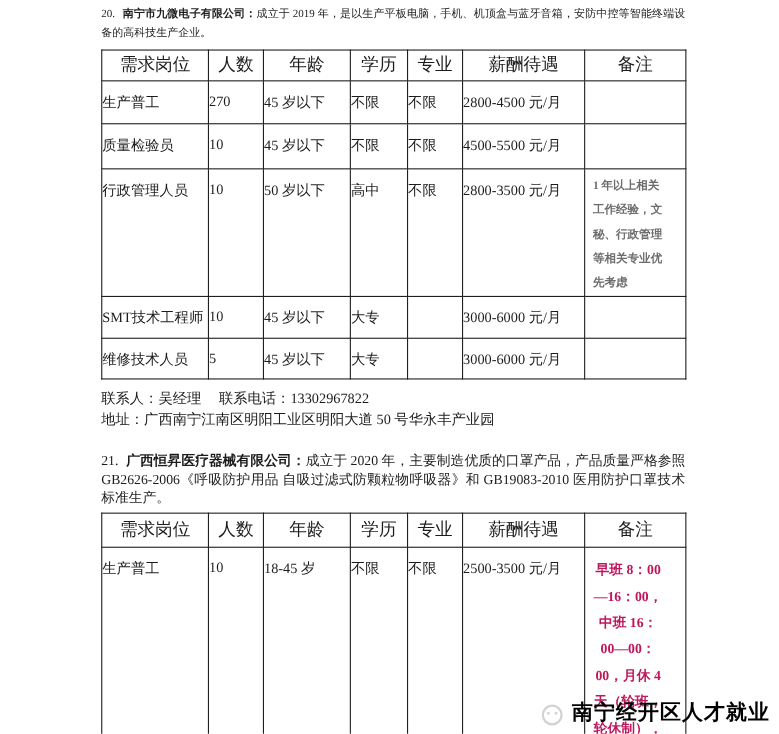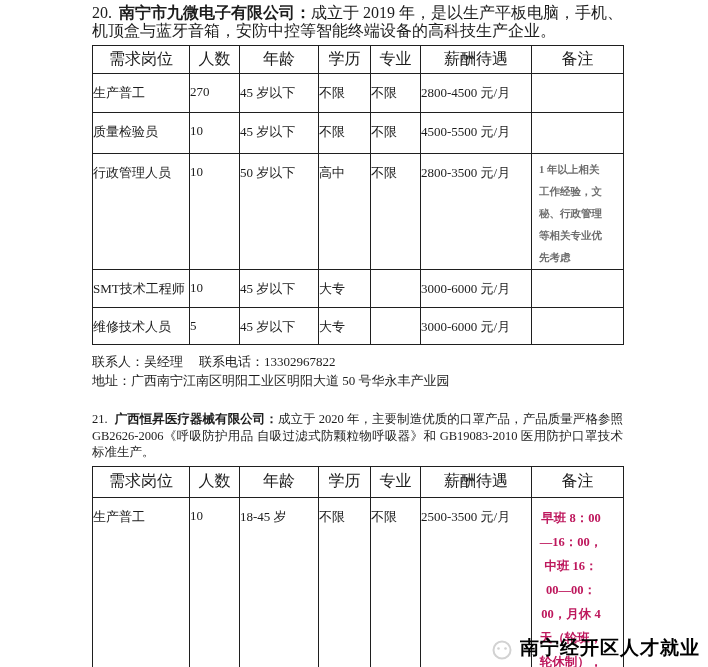--- a/index.html
+++ b/index.html
@@ -6,21 +6,21 @@
   html,body { width:708px; height:667px; }
   body {
     background:#ffffff;
     font-family:"Liberation Serif","DejaVu Serif",serif;
     color:#1c1c1c;
     position:relative;
     overflow:hidden;
   }
   .content { position:absolute; left:92px; top:4px; width:531px; }
 
-  .desc { font-size:16px; line-height:18px; text-align:justify; }
+  .desc { font-size:10px; line-height:18px; text-align:justify; }
   .desc .num { margin-right:7px; }
   .desc .cname { font-weight:bold; }
   .desc2 { margin-top:21px; font-size:12.5px; line-height:16.5px; }
 
   table.jobs { border-collapse:collapse; width:531px; table-layout:fixed; margin-top:5px; }
   .jobs th, .jobs td { border:1px solid #1f1f1f; overflow:hidden; }
   .jobs th { font-weight:normal; font-size:16px; height:28px; text-align:center; vertical-align:middle; }
   .jobs td { font-size:13px; text-align:left; vertical-align:top; padding-top:10px; }
   col.c0{width:97px} col.c1{width:50px} col.c2{width:79px} col.c3{width:52px} col.c4{width:50px} col.c5{width:111px} col.c6{width:92px}
 

